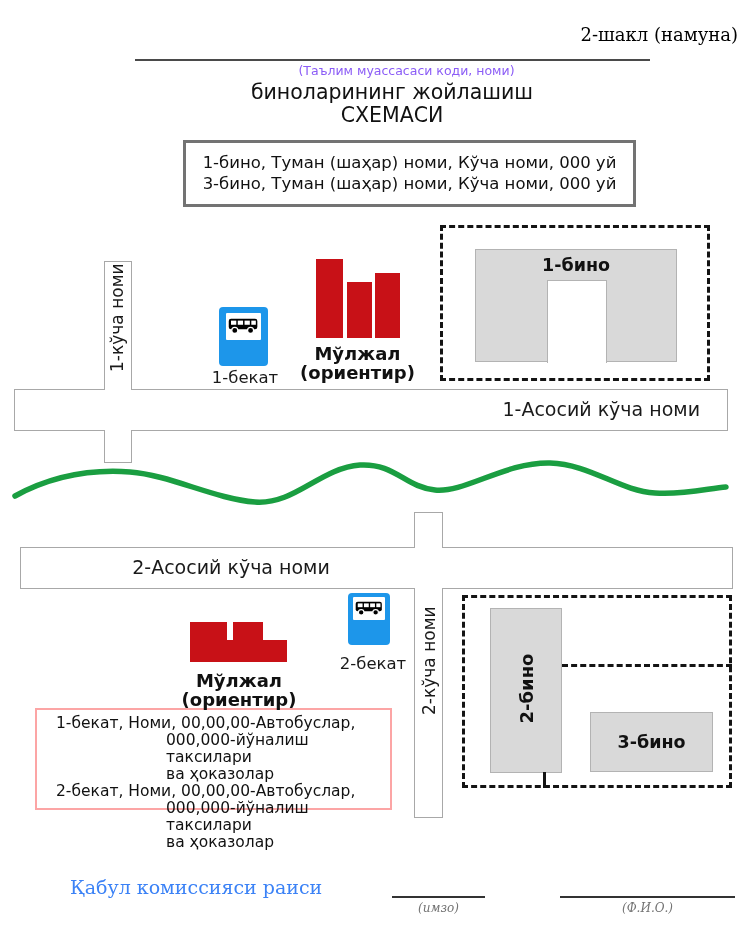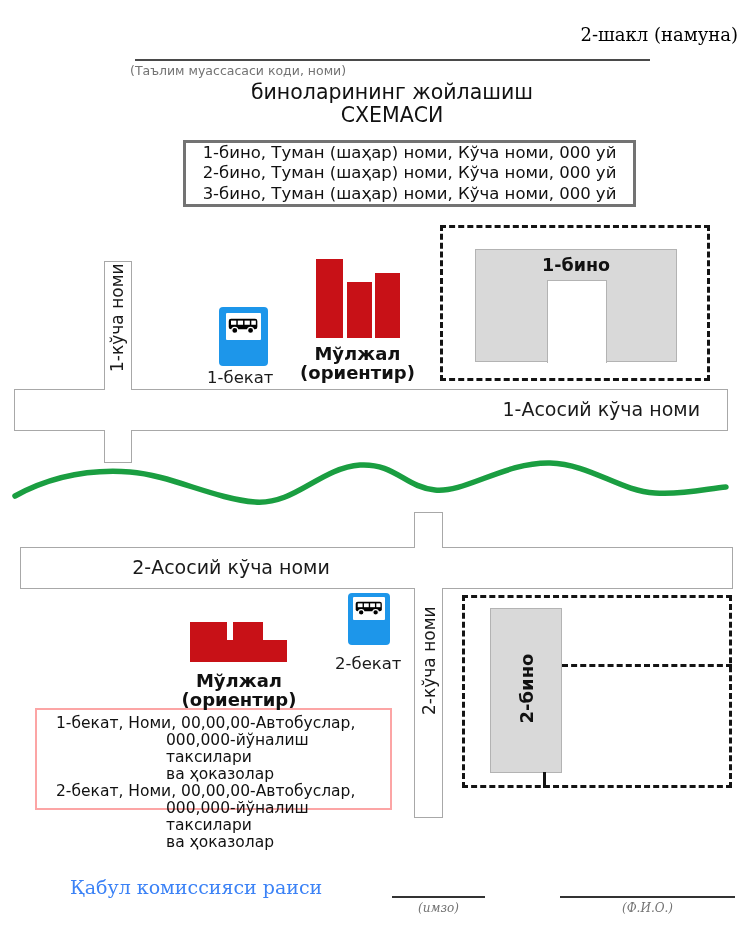--- a/index.html
+++ b/index.html
@@ -5,21 +5,21 @@
   html,body { margin:0; padding:0; background:#ffffff; }
   #page {
     position:relative; width:754px; height:942px; background:#fff;
     font-family:"DejaVu Sans", sans-serif; color:#1a1a1a; overflow:hidden;
   }
   .abs { position:absolute; }
 
   
   #form-label { top:24px; right:16px; font-family:"DejaVu Serif", serif; font-size:18px; color:#000; }
   #header-rule { left:135px; top:59px; width:515px; height:2px; background:#4a4a4a; }
-  #code-caption { left:130px; top:63px; width:515px; text-align:left; font-size:12.5px; color:#737373; }
+  #code-caption { left:149px; top:63px; width:515px; text-align:center; font-size:12.5px; color:#8b5cf6; }
   #title-line1 { left:77px; top:80px; width:630px; text-align:center; font-size:20.5px; color:#111; }
   #title-line2 { left:77px; top:103px; width:630px; text-align:center; font-size:20.5px; color:#111; }
 
   
   #address-box {
     left:183px; top:140px; width:453px; height:67px; box-sizing:border-box;
     border:3px solid #737373; display:flex; flex-direction:column; justify-content:center;
     text-align:center; font-size:16.5px; line-height:20.5px; color:#111;
   }
 
@@ -41,21 +41,21 @@
   #v-street2-label { left:379px; top:655px; width:100px; text-align:center; }
 
   
   .bus-sign { position:absolute; background:#1d96ea; border-radius:4px; z-index:3; }
   .bus-panel { position:absolute; background:#fff; border-radius:1px; display:flex; align-items:center; justify-content:center; }
   #bus-sign1 { left:219px; top:307px; width:49px; height:59px; }
   #bus-sign1 .bus-panel { left:7px; top:6px; width:35px; height:27px; }
   #bus-sign2 { left:348px; top:593px; width:42px; height:52px; }
   #bus-sign2 .bus-panel { left:5px; top:4px; width:32px; height:23px; }
   .bus-icon { width:86%; height:auto; display:block; }
-  .stop-label { position:absolute; font-size:16.5px; z-index:3; color:#1a1a1a; }
+  .stop-label { position:absolute; font-size:16.5px; text-align:center; z-index:3; color:#1a1a1a; }
   #bus-stop1-label { left:207px; top:368px; width:76px; }
   #bus-stop2-label { left:335px; top:654px; width:76px; }
 
   
   .red { position:absolute; background:#c81117; z-index:3; }
   #lm1-bar1 { left:316px; top:259px; width:27px; height:79px; }
   #lm1-bar2 { left:347px; top:282px; width:25px; height:56px; }
   #lm1-bar3 { left:375px; top:273px; width:25px; height:65px; }
   #lm2-rectA { left:190px; top:622px; width:37px; height:40px; }
   #lm2-rectB { left:233px; top:622px; width:30px; height:18px; }
@@ -113,21 +113,20 @@
 <div id="page">
 
   <div class="abs" id="form-label">2-шакл (намуна)</div>
   <div class="abs" id="header-rule"></div>
   <div class="abs" id="code-caption">(Таълим муассасаси коди, номи)</div>
   <div class="abs" id="title-line1">биноларининг жойлашиш</div>
   <div class="abs" id="title-line2">СХЕМАСИ</div>
 
   <div class="abs" id="address-box">
     <div>1-бино, Туман (шаҳар) номи, Кўча номи, 000 уй</div>
-    <div>2-бино, Туман (шаҳар) номи, Кўча номи, 000 уй</div>
     <div>3-бино, Туман (шаҳар) номи, Кўча номи, 000 уй</div>
   </div>
 
   <div class="street" id="h-street1"></div>
   <div class="street" id="v-street1-top"></div>
   <div class="street" id="v-street1-bottom"></div>
   <div class="street" id="h-street2"></div>
   <div class="street" id="v-street2-top"></div>
   <div class="street" id="v-street2-bottom"></div>
 
@@ -189,20 +188,23 @@
       </svg>
     </div>
   </div>
   <div class="stop-label" id="bus-stop2-label">2-бекат</div>
 
   <div class="dashed-box" id="campus2"></div>
   <div class="gray-bld" id="building2"></div>
   <div class="abs" id="building2-label">2-бино</div>
   <div id="campus2-inner-line"></div>
   <div id="building2-tick"></div>
+  <div class="gray-bld" id="building3">
+    <span id="building3-label">3-бино</span>
+  </div>
 
   <div class="abs" id="routes-box">
     <div class="route-head">1-бекат, Номи, 00,00,00-Автобуслар,</div>
     <div class="route-cont">000,000-йўналиш таксилари</div>
     <div class="route-cont">ва ҳоказолар</div>
     <div class="route-head">2-бекат, Номи, 00,00,00-Автобуслар,</div>
     <div class="route-cont">000,000-йўналиш таксилари</div>
     <div class="route-cont">ва ҳоказолар</div>
   </div>
 

